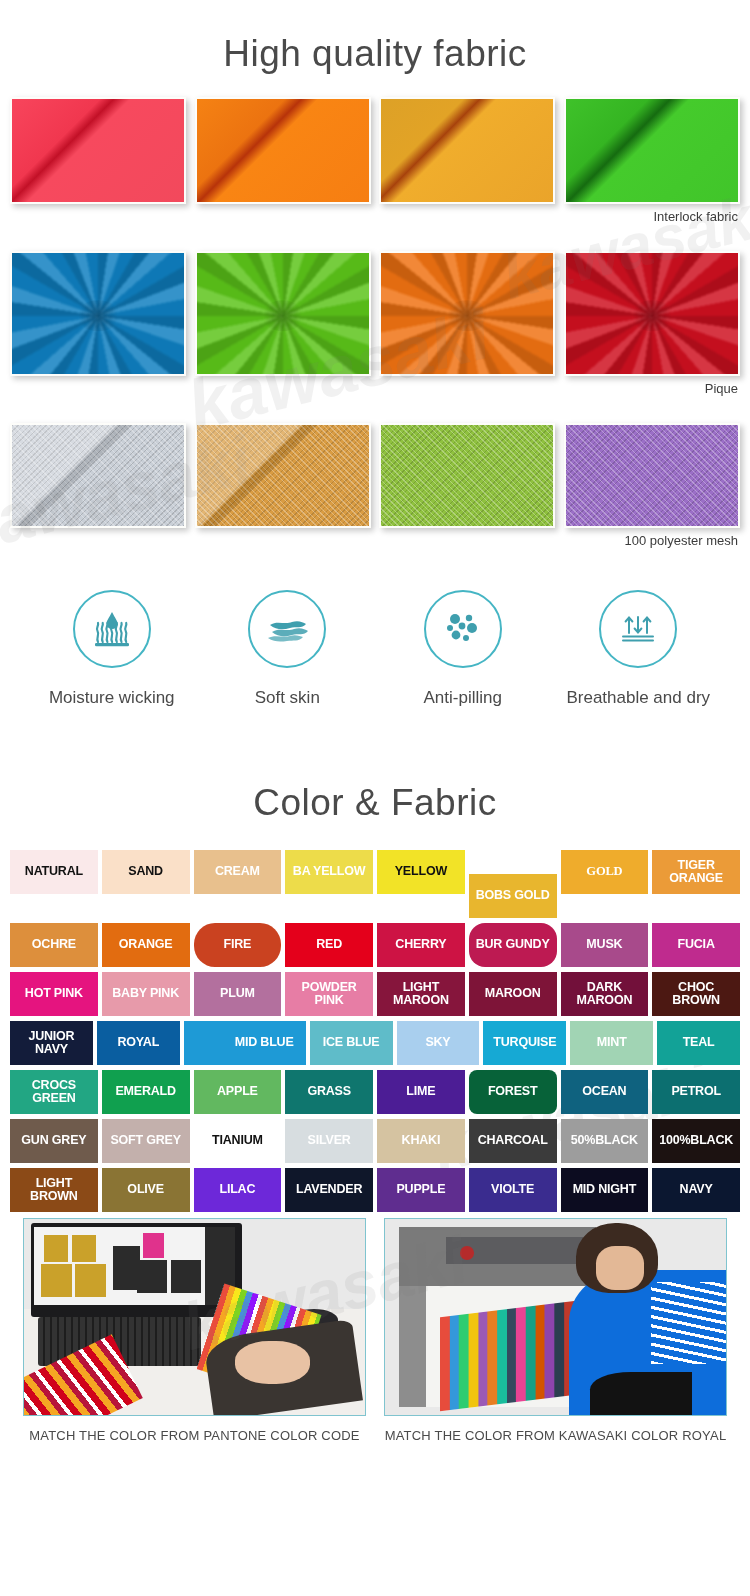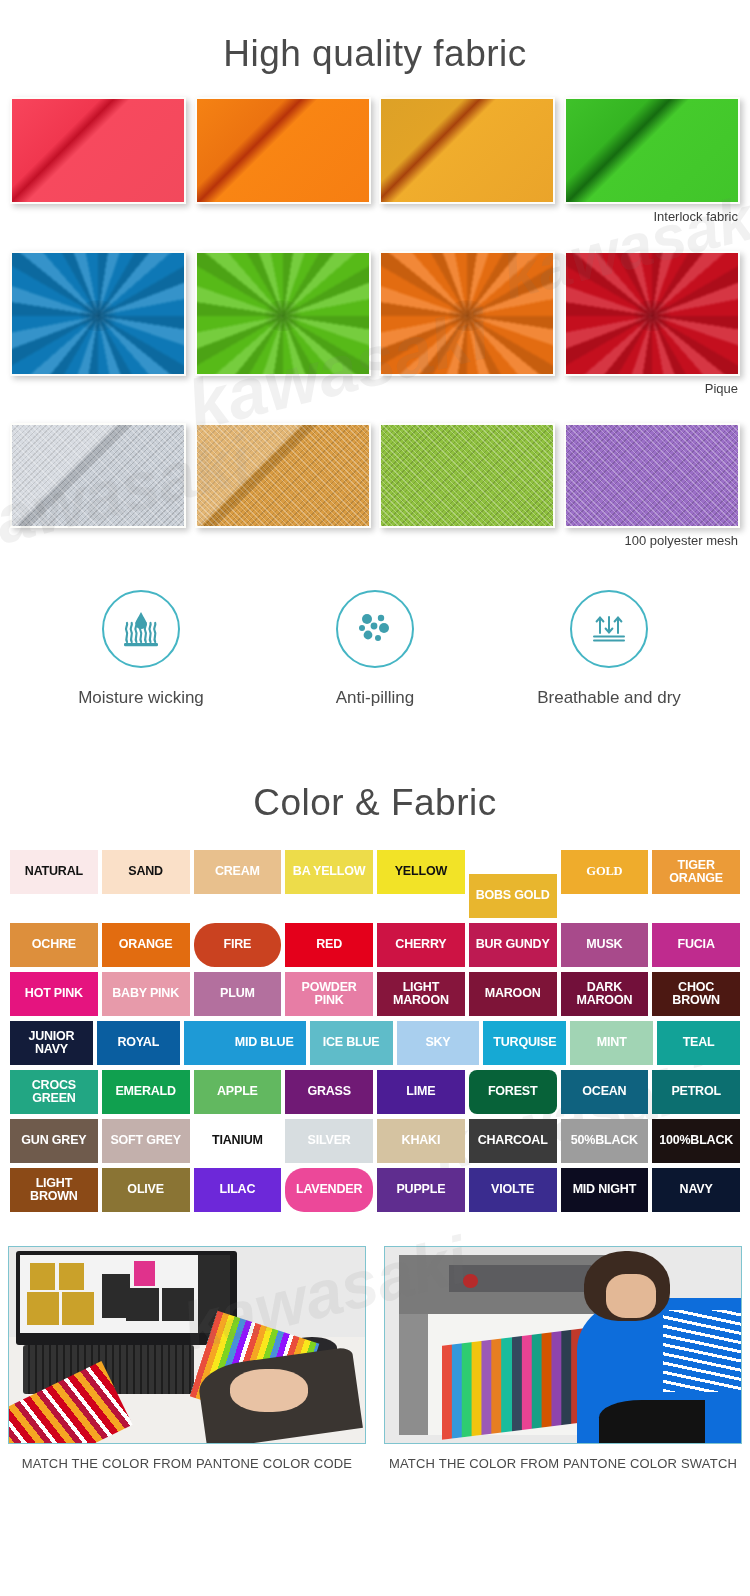--- a/index.html
+++ b/index.html
@@ -167,22 +167,22 @@
     white-space: nowrap;
     pointer-events: none;
     user-select: none;
     z-index: 1;
   }
 
   
   .photos {
     display: flex;
     gap: 18px;
-    padding: 0 8px;
-    margin-top: 34px;
+    padding: 0 23px;
+    margin-top: 6px;
   }
   .photo-cell { flex: 1 1 0; }
   .photo-frame {
     width: 100%;
     height: 198px;
     border: 1px solid #7fc4cf;
     position: relative;
     overflow: hidden;
     background: #e9e9e9;
   }
@@ -310,20 +310,32 @@
           <path d="M27.8 36 C25.3 32 29.8 29 27.3 25 C25.3 22 28.8 20 27.8 17"></path>
           <path d="M32.5 36 C30 32 34.5 29 32 25 C30 22 33.5 20 32.5 17"></path>
           <path d="M37.2 36 C34.7 32 39.2 29 36.7 25 C34.7 22 38.2 20 37.2 17"></path>
         </g>
         <rect x="6" y="37" width="34" height="3.3" rx="1.3" fill="#3f9fae"></rect>
       </svg>
     </div>
     <div class="feature-label">Moisture wicking</div>
   </div>
 
+  <div class="feature">
+    <div class="feature-circle">
+      <svg width="48" height="48" viewBox="0 0 48 48">
+        <g fill="#3f9fae">
+          <path d="M7 20 C14 15 22 20 29 17 C35 15 40 17 43 19 C39 24 33 21 27 23 C20 25 13 25 7 20 Z"></path>
+          <path d="M9 27 C16 22 24 27 31 24 C37 22 42 24 45 26 C41 31 35 28 29 30 C22 32 15 32 9 27 Z" opacity=".85"></path>
+          <path d="M5 33 C12 29 20 33 27 31 C32 29 37 31 40 32 C36 37 30 35 24 36 C17 37 11 37 5 33 Z" opacity=".7"></path>
+        </g>
+      </svg>
+    </div>
+    <div class="feature-label">Soft skin</div>
+  </div>
 
   <div class="feature">
     <div class="feature-circle">
       <svg width="48" height="48" viewBox="0 0 48 48">
         <g fill="#3f9fae">
           <circle cx="16" cy="14" r="5"></circle>
           <circle cx="30" cy="13" r="3.2"></circle>
           <circle cx="23" cy="21" r="3.4"></circle>
           <circle cx="33" cy="23" r="5"></circle>
           <circle cx="11" cy="23" r="3"></circle>
@@ -366,21 +378,21 @@
       <div class="color-chip" style="background: rgb(232, 182, 46); color: rgb(255, 255, 255); margin-top: 24px;">BOBS GOLD</div>
       <div class="color-chip" style="background: rgb(239, 172, 44); color: rgb(255, 255, 255); font-family: Liberation Serif, serif;">GOLD</div>
       <div class="color-chip" style="background: rgb(235, 155, 56); color: rgb(255, 255, 255);">TIGER ORANGE</div>
     </div>
     <div class="color-row">
       <div class="color-chip" style="background: rgb(221, 143, 60); color: rgb(255, 255, 255);">OCHRE</div>
       <div class="color-chip" style="background: rgb(226, 108, 16); color: rgb(255, 255, 255);">ORANGE</div>
       <div class="color-chip" style="background: rgb(202, 66, 32); color: rgb(255, 255, 255); border-radius: 21px;">FIRE</div>
       <div class="color-chip" style="background: rgb(228, 0, 27); color: rgb(255, 255, 255);">RED</div>
       <div class="color-chip" style="background: rgb(205, 19, 68); color: rgb(255, 255, 255);">CHERRY</div>
-      <div class="color-chip" style="background: rgb(189, 26, 82); color: rgb(255, 255, 255);">BUR GUNDY</div>
+      <div class="color-chip" style="background: rgb(189, 26, 82); color: rgb(255, 255, 255); border-radius: 16px;">BUR GUNDY</div>
       <div class="color-chip" style="background: rgb(168, 74, 139); color: rgb(255, 255, 255);">MUSK</div>
       <div class="color-chip" style="background: rgb(191, 43, 142); color: rgb(255, 255, 255);">FUCIA</div>
     </div>
     <div class="color-row">
       <div class="color-chip" style="background: rgb(229, 20, 127); color: rgb(255, 255, 255);">HOT PINK</div>
       <div class="color-chip" style="background: rgb(231, 154, 170); color: rgb(255, 255, 255);">BABY PINK</div>
       <div class="color-chip" style="background: rgb(179, 112, 158); color: rgb(255, 255, 255);">PLUM</div>
       <div class="color-chip" style="background: rgb(231, 125, 165); color: rgb(255, 255, 255);">POWDER PINK</div>
       <div class="color-chip" style="background: rgb(134, 21, 60); color: rgb(255, 255, 255);">LIGHT MAROON</div>
       <div class="color-chip" style="background: rgb(126, 20, 56); color: rgb(255, 255, 255);">MAROON</div>
@@ -394,41 +406,41 @@
       <div class="color-chip" style="background: rgb(95, 188, 201); color: rgb(255, 255, 255);">ICE BLUE</div>
       <div class="color-chip" style="background: rgb(169, 207, 238); color: rgb(255, 255, 255);">SKY</div>
       <div class="color-chip" style="background: rgb(22, 169, 212); color: rgb(255, 255, 255);">TURQUISE</div>
       <div class="color-chip" style="background: rgb(161, 212, 180); color: rgb(255, 255, 255);">MINT</div>
       <div class="color-chip" style="background: rgb(18, 162, 151); color: rgb(255, 255, 255);">TEAL</div>
     </div>
     <div class="color-row">
       <div class="color-chip" style="background: rgb(34, 166, 131); color: rgb(255, 255, 255);">CROCS GREEN</div>
       <div class="color-chip" style="background: rgb(16, 160, 79); color: rgb(255, 255, 255);">EMERALD</div>
       <div class="color-chip" style="background: rgb(98, 184, 96); color: rgb(255, 255, 255);">APPLE</div>
-      <div class="color-chip" style="background: #701a75; color: rgb(255, 255, 255);">GRASS</div>
+      <div class="color-chip" style="background: #0f766e; color: rgb(255, 255, 255);">GRASS</div>
       <div class="color-chip" style="background: #4c1d95; color: rgb(255, 255, 255);">LIME</div>
       <div class="color-chip" style="background: rgb(7, 98, 57); color: rgb(255, 255, 255); border-radius: 8px;">FOREST</div>
       <div class="color-chip" style="background: rgb(15, 98, 127); color: rgb(255, 255, 255);">OCEAN</div>
       <div class="color-chip" style="background: rgb(12, 111, 112); color: rgb(255, 255, 255);">PETROL</div>
     </div>
     <div class="color-row">
       <div class="color-chip" style="background: rgb(111, 91, 76); color: rgb(255, 255, 255);">GUN GREY</div>
       <div class="color-chip" style="background: rgb(195, 176, 172); color: rgb(255, 255, 255);">SOFT GREY</div>
       <div class="color-chip" style="background: rgb(255, 255, 255); color: rgb(17, 17, 17);">TIANIUM</div>
       <div class="color-chip" style="background: rgb(215, 221, 224); color: rgb(255, 255, 255);">SILVER</div>
       <div class="color-chip" style="background: rgb(213, 195, 161); color: rgb(255, 255, 255);">KHAKI</div>
       <div class="color-chip" style="background: rgb(59, 59, 59); color: rgb(255, 255, 255);">CHARCOAL</div>
       <div class="color-chip" style="background: rgb(157, 157, 157); color: rgb(255, 255, 255);">50%BLACK</div>
       <div class="color-chip" style="background: rgb(28, 18, 17); color: rgb(255, 255, 255);">100%BLACK</div>
     </div>
     <div class="color-row">
       <div class="color-chip" style="background: rgb(139, 74, 23); color: rgb(255, 255, 255);">LIGHT BROWN</div>
       <div class="color-chip" style="background: rgb(138, 116, 52); color: rgb(255, 255, 255);">OLIVE</div>
       <div class="color-chip" style="background: #6d28d9; color: rgb(255, 255, 255);">LILAC</div>
-      <div class="color-chip" style="background: #ec4899; color: rgb(255, 255, 255); border-radius: 19px;">LAVENDER</div>
+      <div class="color-chip" style="background: #0f172a; color: rgb(255, 255, 255);">LAVENDER</div>
       <div class="color-chip" style="background: rgb(95, 45, 143); color: rgb(255, 255, 255);">PUPPLE</div>
       <div class="color-chip" style="background: rgb(58, 44, 143); color: rgb(255, 255, 255);">VIOLTE</div>
       <div class="color-chip" style="background: rgb(12, 12, 32); color: rgb(255, 255, 255);">MID NIGHT</div>
       <div class="color-chip" style="background: rgb(11, 23, 48); color: rgb(255, 255, 255);">NAVY</div>
     </div>
   </div>
 
 <div class="photos">
 
   <div class="photo-cell">
@@ -463,15 +475,15 @@
       <div class="p2-hood"></div>
       <div class="p2-panel"></div>
       <div class="p2-knob"></div>
       <div class="p2-card"></div>
       <div class="p2-jacket"></div>
       <div class="p2-stripe"></div>
       <div class="p2-head"></div>
       <div class="p2-face"></div>
       <div class="p2-arm2"></div>
     </div>
-    <div class="photo-caption">MATCH THE COLOR FROM PANTONE COLOR SWATCH</div>
+    <div class="photo-caption">MATCH THE COLOR FROM KAWASAKI COLOR ROYAL</div>
   </div>
 </div>
 
 </body></html>

